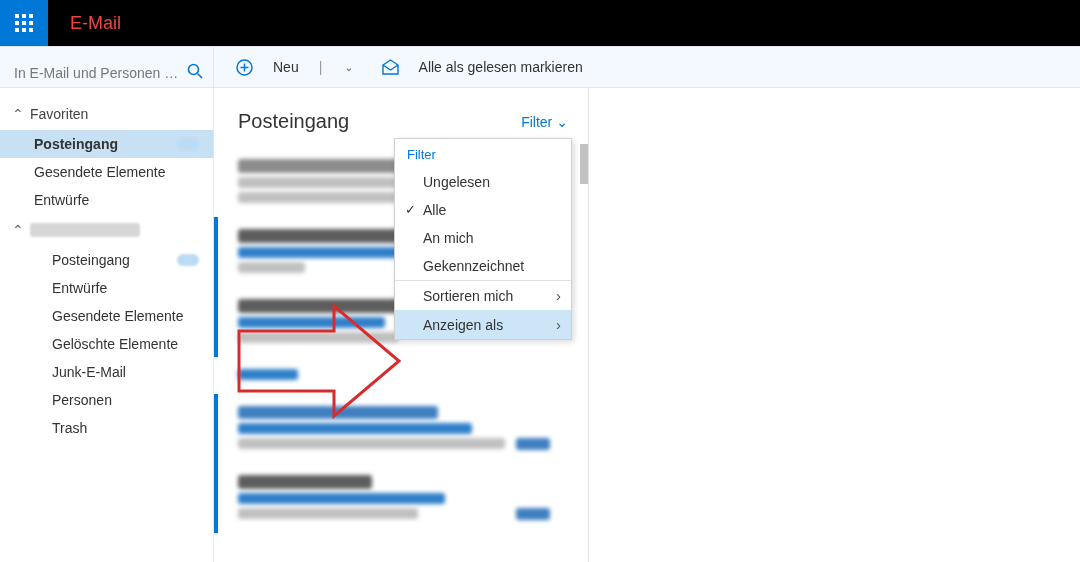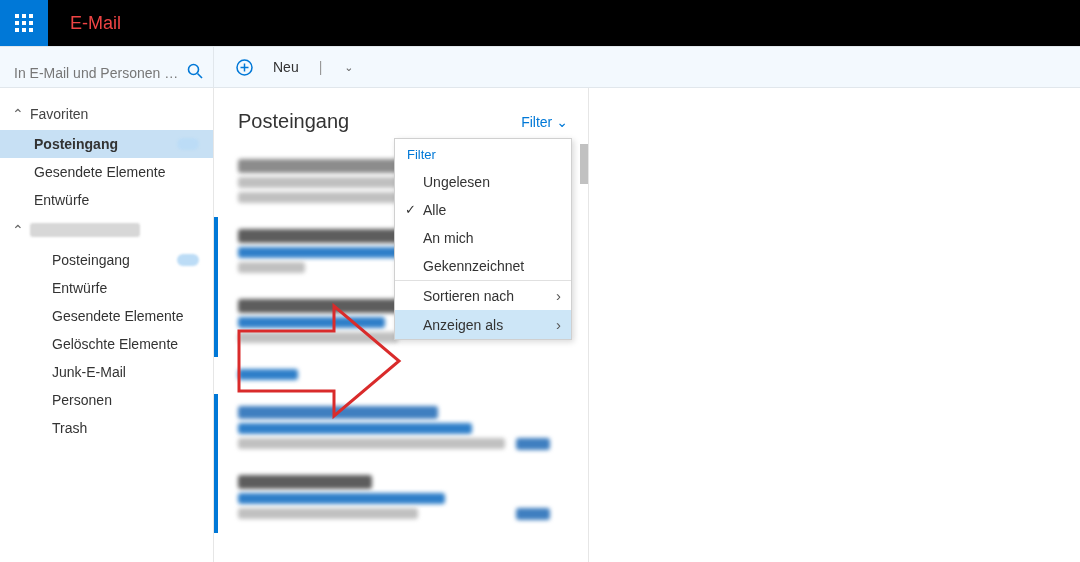--- a/index.html
+++ b/index.html
@@ -210,20 +210,27 @@
     <div class="tb-btn">
       <svg viewBox="0 0 17 17">
           <circle cx="8.5" cy="8.5" r="7.5" fill="none" stroke="#0078d7" stroke-width="1.5"></circle>
           <line x1="8.5" y1="4.5" x2="8.5" y2="12.5" stroke="#0078d7" stroke-width="1.5"></line>
           <line x1="4.5" y1="8.5" x2="12.5" y2="8.5" stroke="#0078d7" stroke-width="1.5"></line>
         </svg>
       <span>Neu</span>
       <span style="color:#999">|</span>
       <span class="caret">⌄</span>
     </div>
+    <div class="tb-btn">
+      <svg viewBox="0 0 17 17">
+          <polygon points="1,6 8.5,1 16,6 16,15 1,15" fill="none" stroke="#0078d7" stroke-width="1.4"></polygon>
+          <polyline points="1,6 8.5,11 16,6" fill="none" stroke="#0078d7" stroke-width="1.4"></polyline>
+        </svg>
+      <span>Alle als gelesen markieren</span>
+    </div>
   </div>
 </div>
 
 <div class="main">
 
   <div class="sidebar">
     <div class="side-group-header">
       <span class="chev">⌃</span>
       <span class="lbl">Favoriten</span>
     </div>
@@ -328,21 +335,21 @@
   <div class="dd-item checked">
       <span>Alle</span>
     </div>
   <div class="dd-item">
       <span>An mich</span>
     </div>
   <div class="dd-item">
       <span>Gekennzeichnet</span>
     </div>
   <div class="dd-item sep">
-    <span>Sortieren nach</span>
+    <span>Sortieren mich</span>
     <span class="sub-arrow">›</span>
   </div>
   <div class="dd-item highlight">
     <span>Anzeigen als</span>
     <span class="sub-arrow">›</span>
   </div>
 </div>
 
 <div class="red-arrow">
   <svg viewBox="0 0 170 110">

